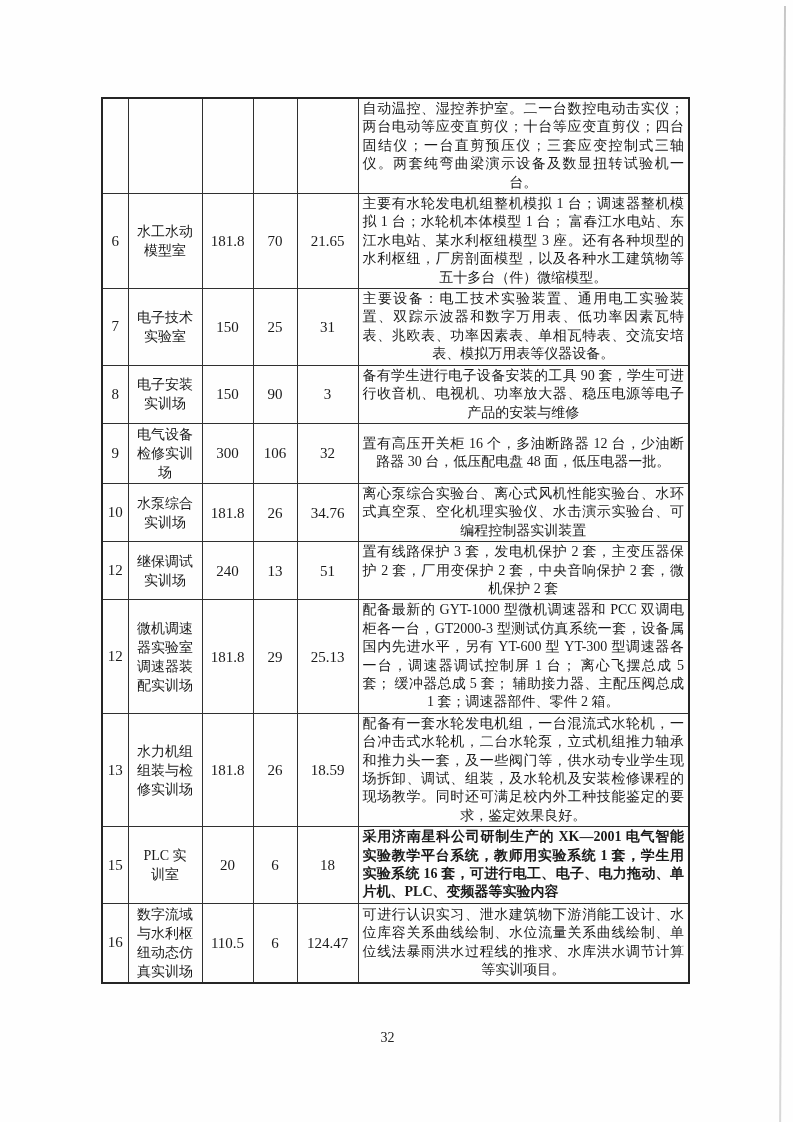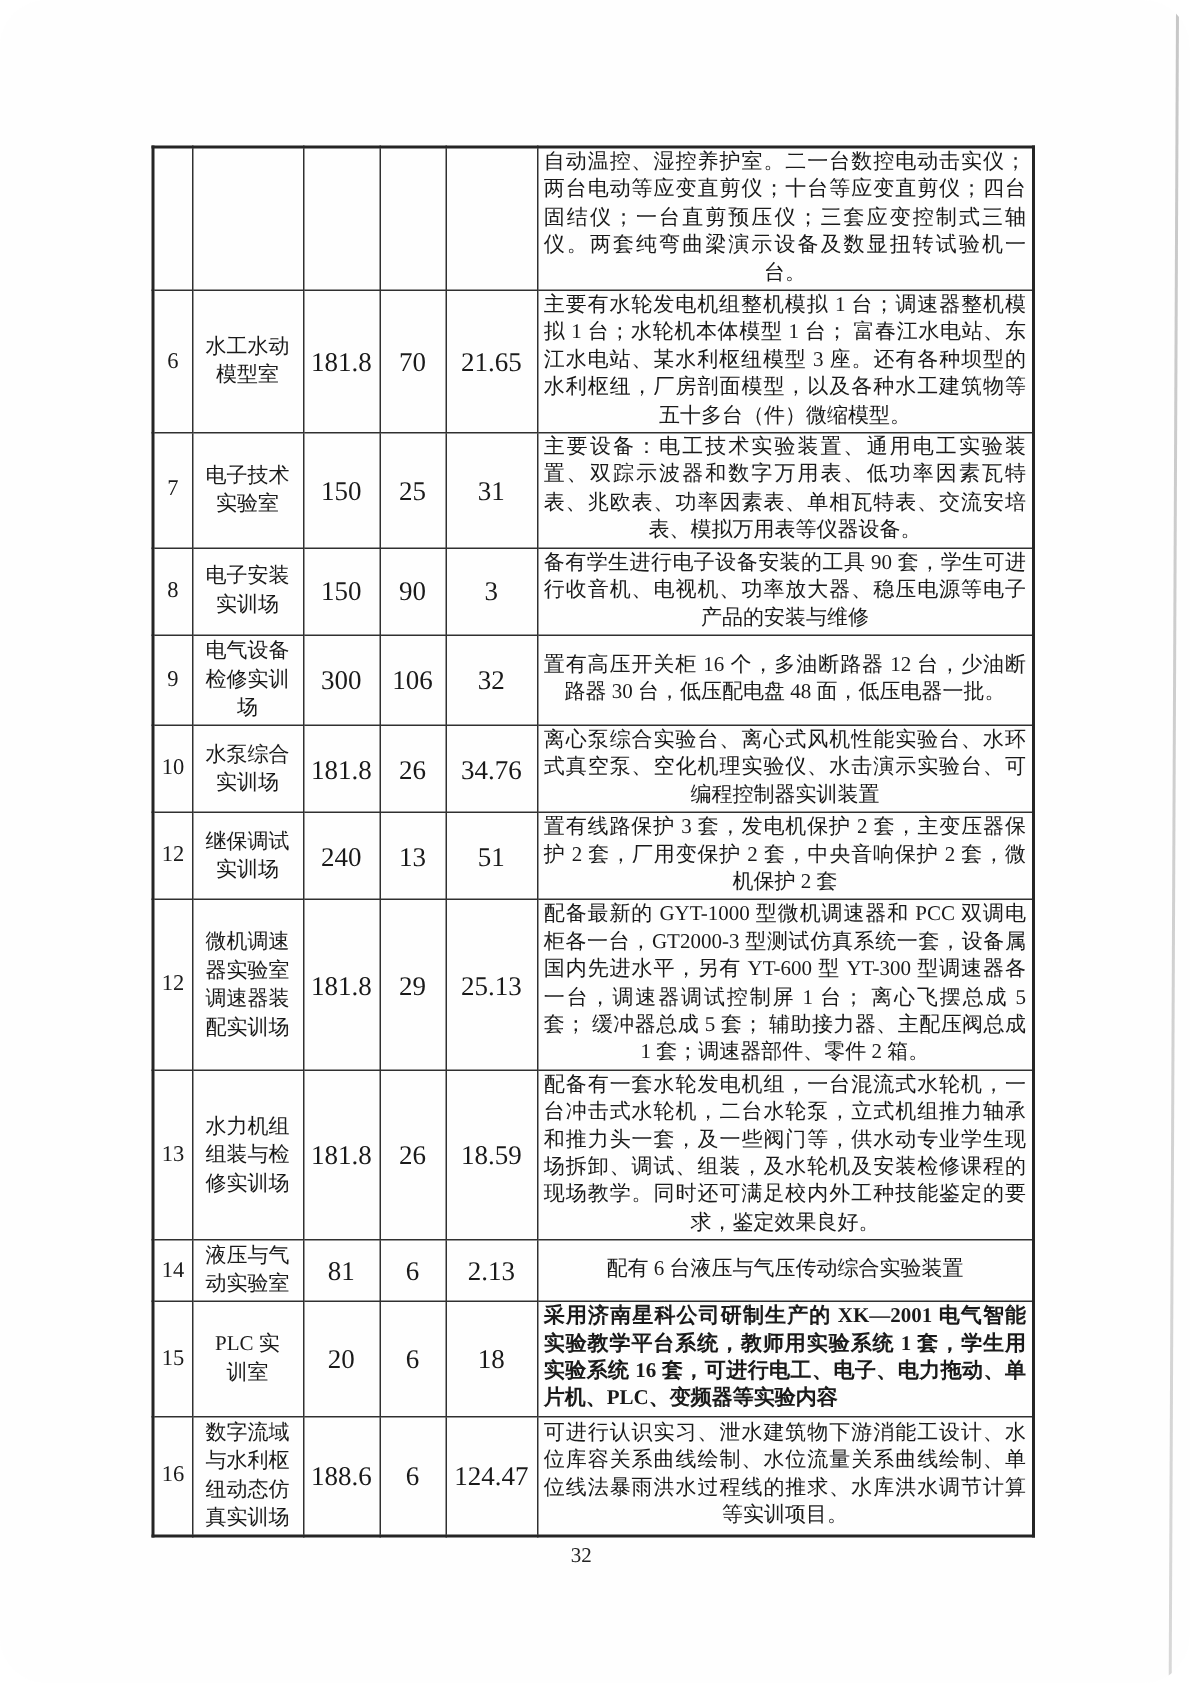--- a/index.html
+++ b/index.html
@@ -1,35 +1,34 @@
 <!DOCTYPE html>
 <html><head>
 <meta charset="utf-8">
 <style>
   html,body { margin:0; padding:0; background:#ffffff; }
   .page {
     position:relative; width:793px; height:1122px; background:#fefefef9;
     font-family:"Liberation Serif","DejaVu Serif",serif; color:#1a1a1a;
     overflow:hidden;
-    border-radius:31px;
   }
   table.facilities {
     position:absolute; left:101px; top:97px; width:587px;
     border-collapse:collapse; table-layout:fixed;
     border:2px solid #252525;
   }
   td {
     border:1px solid #303030;
     vertical-align:middle;
     overflow:hidden;
   }
   td.no   { text-align:center; font-size:15px; }
   td.name { text-align:center; font-size:14px; line-height:19px; padding:1px 8px; }
   td.area, td.qty, td.value {
-    text-align:center; font-size:18px; line-height:18px;
+    text-align:center; font-size:15px; line-height:18px;
     padding:0 2px; word-break:break-all;
   }
   td.desc {
     font-size:14px; line-height:18.4px; padding:1px 4px;
     text-align:justify; text-align-last:center;
   }
   
   tbody tr:nth-last-child(2) td.desc { text-align-last:left;font-weight:bold; }
 
   
@@ -138,39 +137,31 @@
         </tr>
         <tr>
           <td class="no">13</td>
           <td class="name">水力机组组装与检修实训场</td>
           <td class="area">181.8</td>
           <td class="qty">26</td>
           <td class="value">18.59</td>
           <td class="desc">配备有一套水轮发电机组，一台混流式水轮机，一台冲击式水轮机，二台水轮泵，立式机组推力轴承和推力头一套，及一些阀门等，供水动专业学生现场拆卸、调试、组装，及水轮机及安装检修课程的现场教学。同时还可满足校内外工种技能鉴定的要求，鉴定效果良好。</td>
         </tr>
         <tr>
-          <td class="no">14</td>
-          <td class="name">液压与气动实验室</td>
-          <td class="area">81</td>
-          <td class="qty">6</td>
-          <td class="value">2.13</td>
-          <td class="desc">配有 6 台液压与气压传动综合实验装置</td>
-        </tr>
-        <tr>
           <td class="no">15</td>
           <td class="name">PLC 实训室</td>
           <td class="area">20</td>
           <td class="qty">6</td>
           <td class="value">18</td>
           <td class="desc">采用济南星科公司研制生产的 XK—2001 电气智能实验教学平台系统，教师用实验系统 1 套，学生用实验系统 16 套，可进行电工、电子、电力拖动、单片机、PLC、变频器等实验内容</td>
         </tr>
         <tr>
           <td class="no">16</td>
           <td class="name">数字流域与水利枢纽动态仿真实训场</td>
-          <td class="area">188.6</td>
+          <td class="area">110.5</td>
           <td class="qty">6</td>
           <td class="value">124.47</td>
           <td class="desc">可进行认识实习、泄水建筑物下游消能工设计、水位库容关系曲线绘制、水位流量关系曲线绘制、单位线法暴雨洪水过程线的推求、水库洪水调节计算等实训项目。</td>
         </tr>
       </tbody>
   </table>
 
   <div class="page-number">32</div>
   <div class="scan-edge"></div>
 </div>

